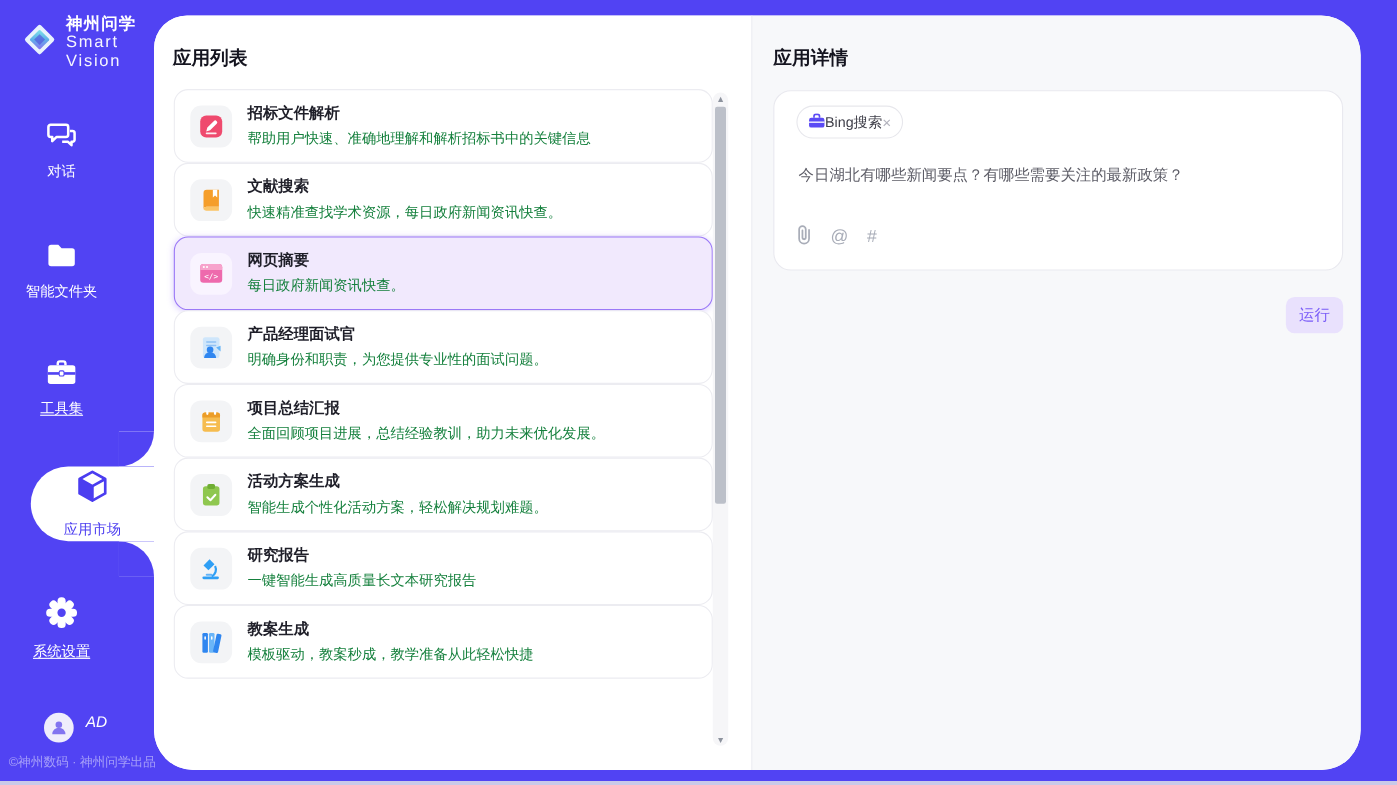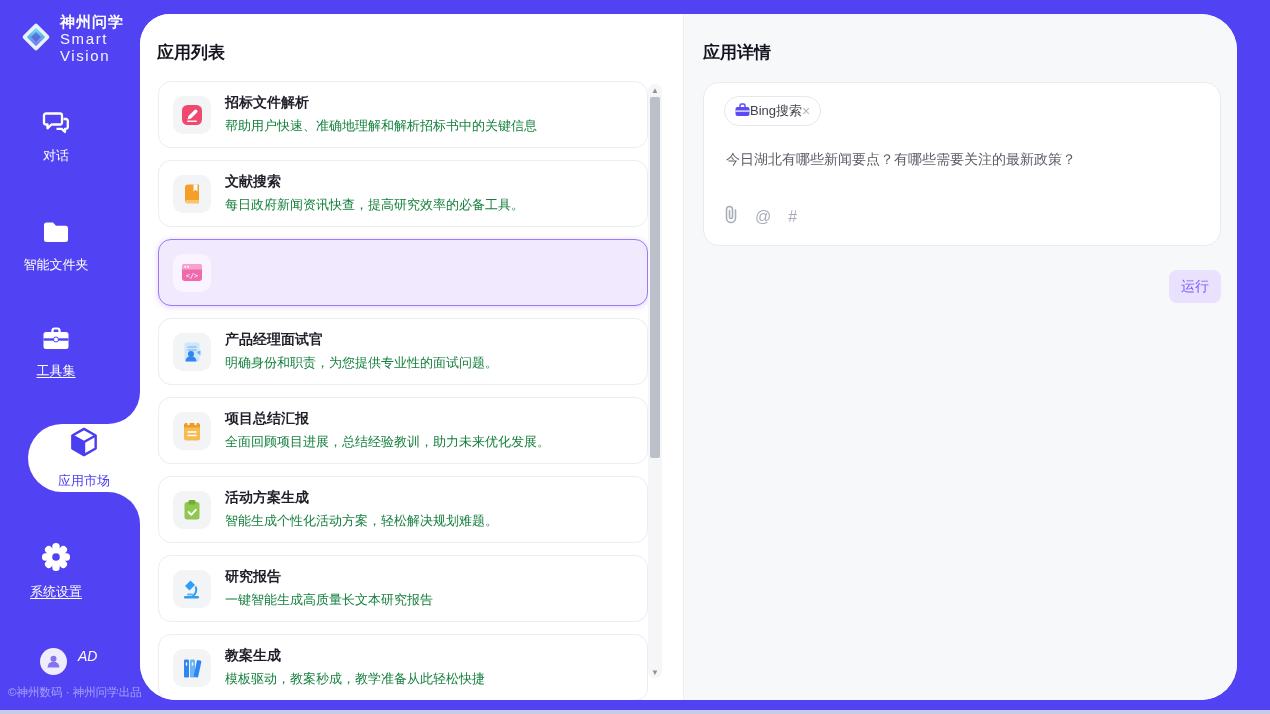--- a/index.html
+++ b/index.html
@@ -30,21 +30,21 @@
   .user-name { font-size:14px; color:#fff; }
   .side-footer { position:absolute; left:8px; top:685px; font-size:11.5px; color:rgba(255,255,255,.48); white-space:nowrap; }
   
   .panel { position:absolute; left:140px; top:14px; width:1097px; height:686px; background:#fff;
     border-radius:30px 36px 36px 36px; overflow:hidden; display:flex; }
   .list-section { width:543px; position:relative; background:#fff; flex:none; }
   .section-title { position:absolute; left:17px; top:27px; font-size:17px; font-weight:bold; color:#14141f; }
   .detail-section { flex:1; background:#f7f8fa; border-left:1px solid #ededf2; position:relative; }
   .detail-section .section-title { left:19px; }
   
-  .cards { position:absolute; left:18px; top:67px; width:490px; display:flex; flex-direction:column; gap:12px; }
+  .cards { position:absolute; left:18px; top:67px; width:490px; display:flex; flex-direction:column; }
   .card { height:67px; background:#fff; border:1px solid #ececf1; border-radius:13px;
     display:flex; align-items:center; padding:0 14px; gap:14px; cursor:pointer; flex:none; }
   .card.selected { background:#f1e9fd; border:1.5px solid #9b79f7; box-shadow:0 1px 6px rgba(139,101,247,.28); }
   .card-icon { width:38px; height:38px; border-radius:10px; background:#f3f4f6; display:flex;
     align-items:center; justify-content:center; flex:none; }
   .card.selected .card-icon { background:#f9f4ff; }
   .card-title { font-size:14px; font-weight:bold; color:#1f1f29; margin-bottom:5px; }
   .card-desc { font-size:13px; color:#15803d; white-space:nowrap; }
   
   .scrollbar { position:absolute; left:508px; top:70px; width:14px; height:594px; background:#f6f6f8; border-radius:7px; }
@@ -189,34 +189,38 @@
       <div class="card">
         <span class="card-icon">
           <svg width="20" height="22" viewBox="0 0 20 22">
             <path d="M3 4.5A3 3 0 0 1 6 1.5h11v15.5H6a3 3 0 0 0-3 3z" fill="#f59e2a"></path>
             <path d="M3 19a3 3 0 0 0 3 1.5h11v-3.5H6A3 3 0 0 0 3 19z" fill="#fbc466"></path>
             <path d="M11.5 1.5h4v7l-2-1.8-2 1.8z" fill="#fff"></path>
           </svg>
         </span>
         <div>
           <div class="card-title">文献搜索</div>
-          <div class="card-desc">每日政府新闻资讯快查，提高研究效率的必备工具。</div>
+          <div class="card-desc">快速精准查找学术资源，每日政府新闻资讯快查。</div>
         </div>
       </div>
 
       <div class="card selected">
         <span class="card-icon">
           <svg width="22" height="19" viewBox="0 0 22 19">
             <rect x="1" y="1" width="20" height="17" rx="3" fill="#ee6aad"></rect>
             <path d="M1 4a3 3 0 0 1 3-3h14a3 3 0 0 1 3 3v2.5H1z" fill="#f7a3cc"></path>
             <circle cx="4.3" cy="3.8" r=".95" fill="#fff"></circle>
               <circle cx="7.2" cy="3.8" r=".95" fill="#fff"></circle>
             <text x="11" y="14.6" font-size="7" fill="#fff" text-anchor="middle" font-family="DejaVu Sans Mono, monospace">&lt;/&gt;</text>
           </svg>
         </span>
+        <div>
+          <div class="card-title">网页摘要</div>
+          <div class="card-desc">每日政府新闻资讯快查。</div>
+        </div>
       </div>
 
       <div class="card">
         <span class="card-icon">
           <svg width="22" height="22" viewBox="0 0 22 22">
             <rect x="3.5" y="1.5" width="15" height="19" rx="2" fill="#cfe6fb"></rect>
             <path d="M7 6h8M7 9h8" stroke="#8fc1f5" stroke-width="1.4" stroke-linecap="round"></path>
             <path d="M15.5 11l4-1.6v5.2z" fill="#63b3f7"></path>
             <circle cx="10" cy="13" r="3" fill="#2f86f0"></circle>
             <path d="M4.5 20.5a5.5 5.5 0 0 1 11 0z" fill="#2f86f0"></path>

